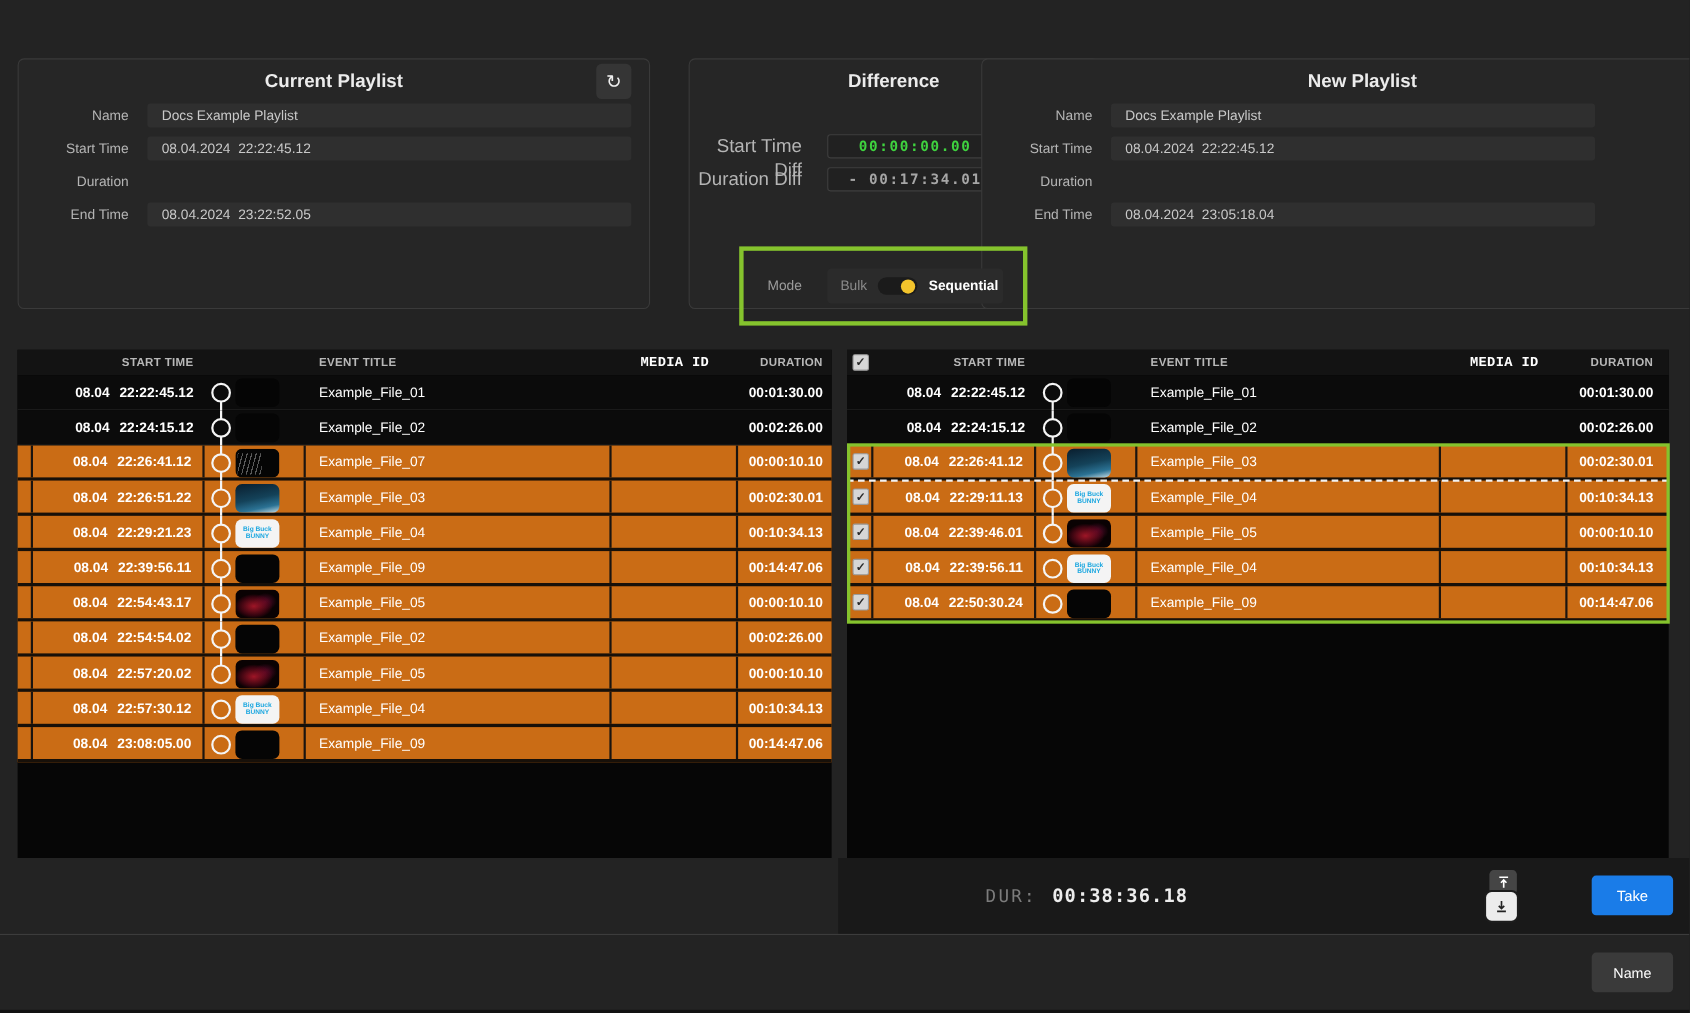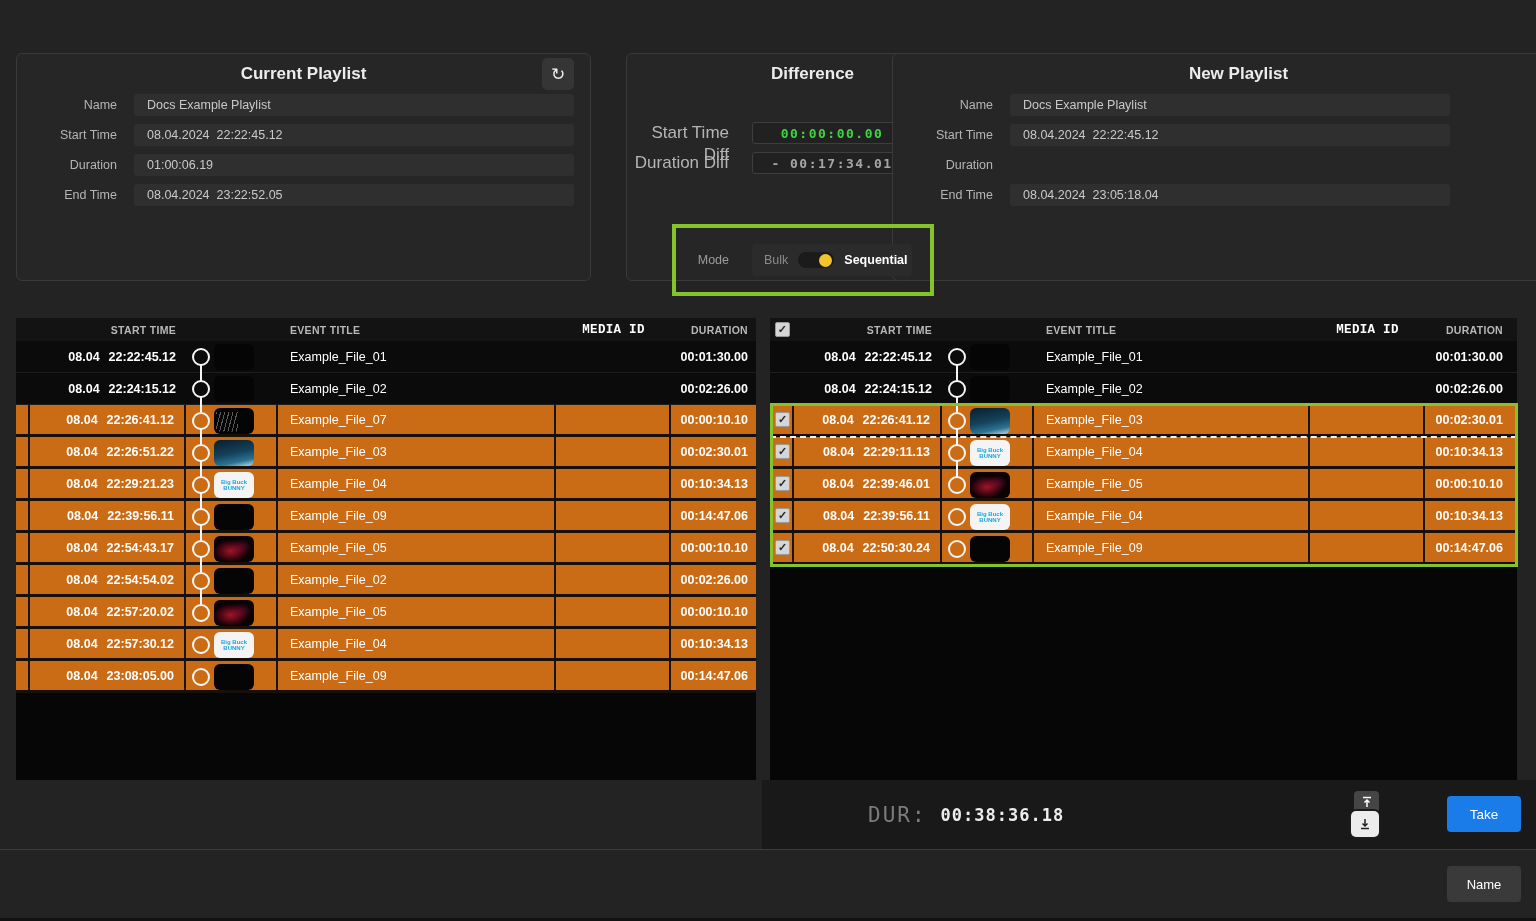--- a/index.html
+++ b/index.html
@@ -78,21 +78,21 @@
   .th-fire{background:radial-gradient(ellipse 55% 55% at 42% 58%,rgba(185,25,45,.85),rgba(90,5,25,.5) 60%,transparent 78%),radial-gradient(ellipse 35% 40% at 68% 42%,rgba(140,15,70,.6),transparent 75%),#0a0203;}
   .cbx{width:15px;height:15px;background:#d6d6d6;border:1px solid #9a9a9a;border-radius:2px;color:#2b2b2b;font-size:11px;font-weight:700;display:flex;align-items:center;justify-content:center;margin-left:5px;cursor:pointer;}
   .group{position:relative;}
   .group::after{content:"";position:absolute;left:0;right:-1px;top:-2px;bottom:-2px;border:3px solid var(--green);pointer-events:none;z-index:6;}
   .row.dashed::before{content:"";position:absolute;left:0;right:0;top:-1px;border-top:2px dashed #f2f2f2;z-index:5;}
 
   
   .bstrip{position:absolute;left:762px;top:780px;width:774px;height:69px;background:#191919;}
   .dur-readout{position:absolute;left:868px;top:780px;height:69px;display:flex;align-items:center;gap:14px;}
   .diff-readout{position:absolute;left:1258px;top:780px;height:69px;display:flex;align-items:center;gap:14px;}
-  .seg-label{color:#7c7c7c;font-family:"DejaVu Sans Mono",monospace;font-size:21px;letter-spacing:2px;}
+  .seg-label{color:#7c7c7c;font-family:"DejaVu Sans Mono",monospace;font-size:16px;letter-spacing:2px;margin-left:28px;}
   .seg-val{color:#ededed;font-family:"DejaVu Sans Mono",monospace;font-size:17px;font-weight:700;letter-spacing:1px;white-space:pre;}
   .btn-top{position:absolute;left:1354px;top:791px;width:25px;height:22px;background:#454545;border-radius:4px;display:flex;align-items:center;justify-content:center;color:#fff;cursor:pointer;z-index:7;}
   .btn-bottom{position:absolute;left:1351px;top:811px;width:28px;height:26px;background:#ececec;border-radius:5px;box-shadow:0 0 0 2px #1c1c1c;display:flex;align-items:center;justify-content:center;color:#222;cursor:pointer;z-index:8;}
   .take{position:absolute;left:1447px;top:796px;width:74px;height:36px;background:var(--blue);border-radius:4px;color:#fff;font-size:13.5px;display:flex;align-items:center;justify-content:center;cursor:pointer;}
   .divider{position:absolute;left:0;top:849px;width:1536px;height:1px;background:#3c3c3c;}
   .close{position:absolute;left:1447px;top:866px;width:74px;height:36px;background:#3a3a3a;border-radius:4px;color:#fff;font-size:13px;display:flex;align-items:center;justify-content:center;cursor:pointer;}
   .bottom-strip{position:absolute;left:0;top:918px;width:1536px;height:3px;background:#121212;}
 </style>
 </head>
 <body>
@@ -103,21 +103,20 @@
   <div class="panel panel-current">
     <div class="ptitle">Current Playlist</div>
     <div class="refresh">
       <span>↻</span>
     </div>
     <div class="flabel r1">Name</div>
     <div class="fvalue r1">Docs Example Playlist</div>
     <div class="flabel r2">Start Time</div>
     <div class="fvalue r2">08.04.2024  22:22:45.12</div>
     <div class="flabel r3">Duration</div>
-    <div class="fvalue r3">01:00:06.19</div>
     <div class="flabel r4">End Time</div>
     <div class="fvalue r4">08.04.2024  23:22:52.05</div>
   </div>
 
   <div class="panel panel-diff">
     <div class="ptitle">Difference</div>
     <div class="dlabel dr1">Start Time Diff</div>
     <div class="segbox seg-green dr1">00:00:00.00</div>
     <div class="dlabel dr2">Duration Diff</div>
     <div class="segbox seg-gray dr2">- 00:17:34.01</div>

